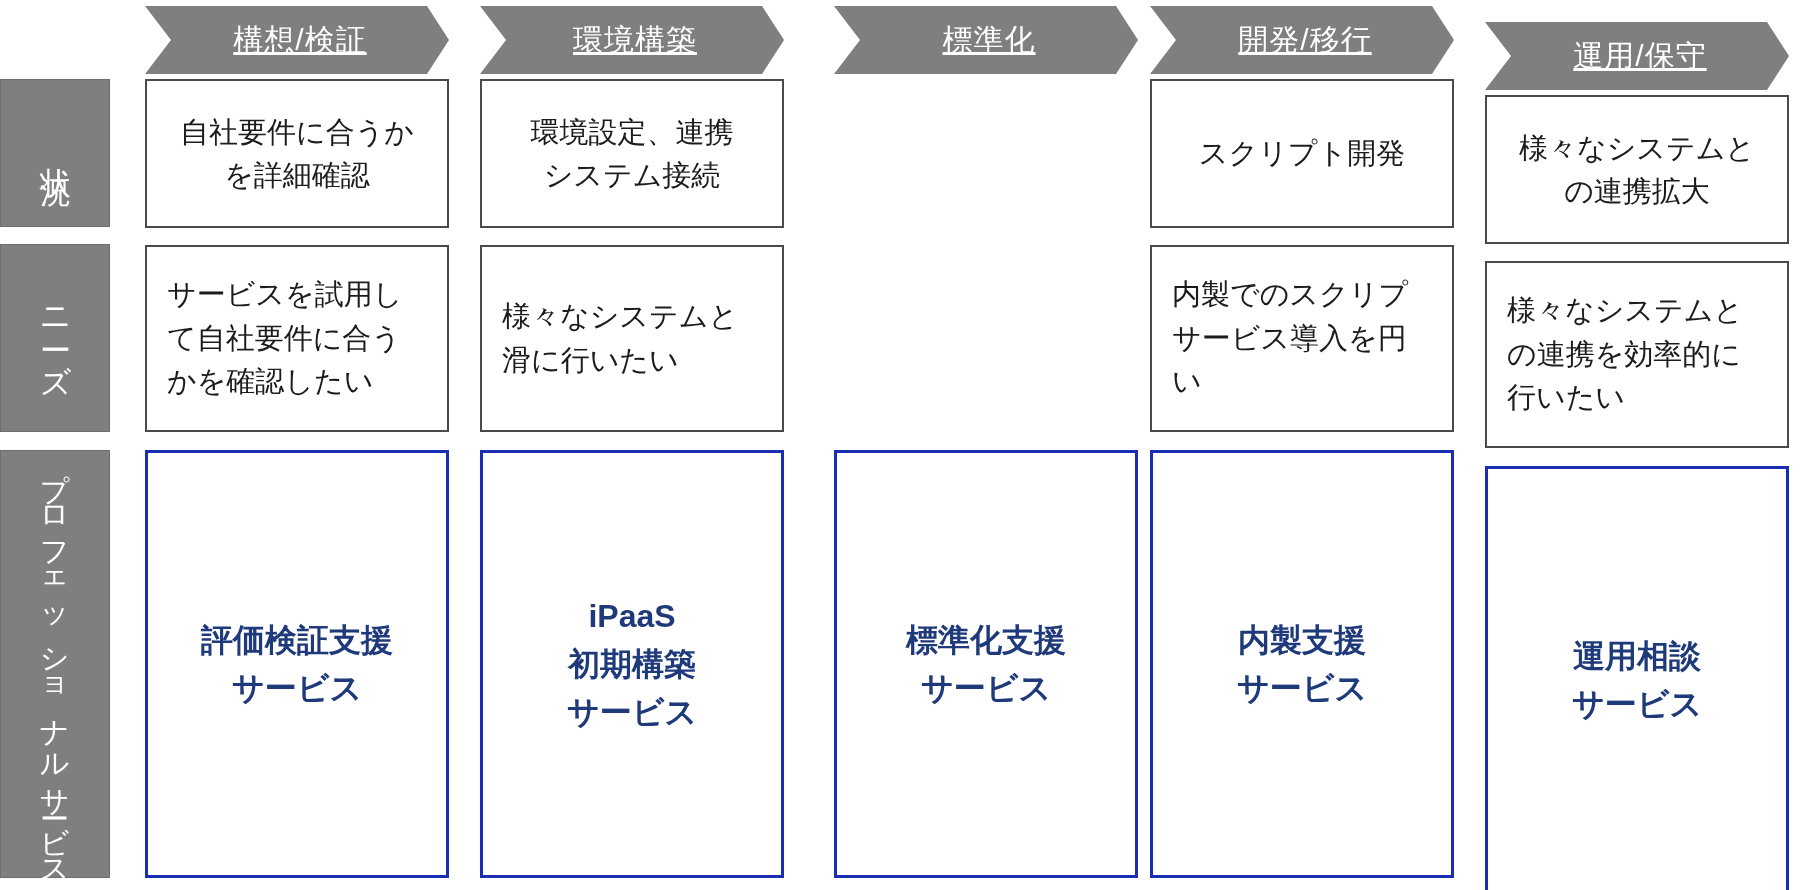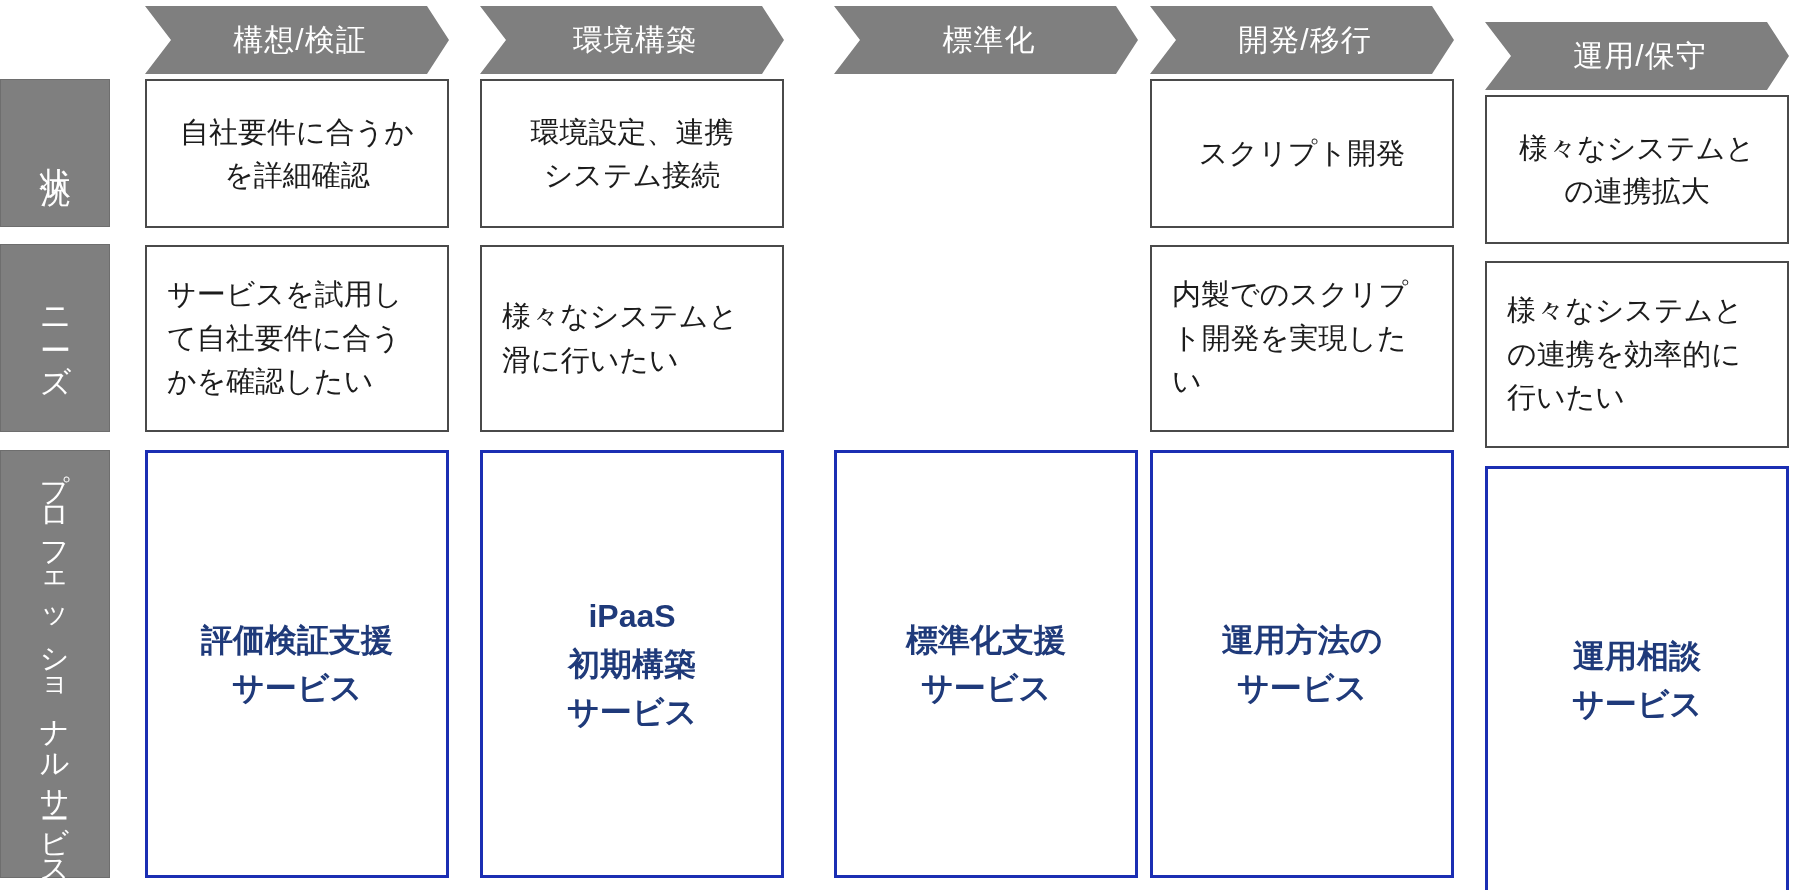--- a/index.html
+++ b/index.html
@@ -14,21 +14,21 @@
   .c3 { left:1150px; } .c4 { left:1485px;margin-top:16px; }
 
   
   .arrow {
     position:absolute; top:6px; height:68px; width:304px;
     background:#7f7f7f; color:#ffffff;
     display:flex; align-items:center; justify-content:center;
     font-size:30px; letter-spacing:1px;
     clip-path:polygon(0 0, calc(100% - 22px) 0, 100% 50%, calc(100% - 22px) 100%, 0 100%, 26px 50%);
   }
-  .arrow .t { transform:translateX(3px); }
+  .arrow .t { transform:translateX(3px);text-decoration:underline; }
 
   
   .box {
     position:absolute; width:304px; background:#ffffff; box-sizing:border-box;
     display:flex; align-items:center; justify-content:center;
   }
   .situation {
     top:79px; height:149px; border:2px solid #4a4a4a;
     font-size:29px; line-height:1.45; color:#1c1c1c; text-align:center;
   }
@@ -112,25 +112,25 @@
   </div>
 
   <div class="arrow c3">
     <span class="t">開発/移行</span>
   </div>
   <div class="box situation c3">
     <span class="t">スクリプト開発</span>
   </div>
   <div class="box needs c3">
     <span class="t">内製でのスクリプ
-ト開発を実現した
+サービス導入を円
 い</span>
   </div>
   <div class="box service c3">
-    <span class="t">運用方法の
+    <span class="t">内製支援
 サービス</span>
   </div>
 
   <div class="arrow c4">
     <span class="t">運用/保守</span>
   </div>
   <div class="box situation c4">
     <span class="t">様々なシステムと
 の連携拡大</span>
   </div>

